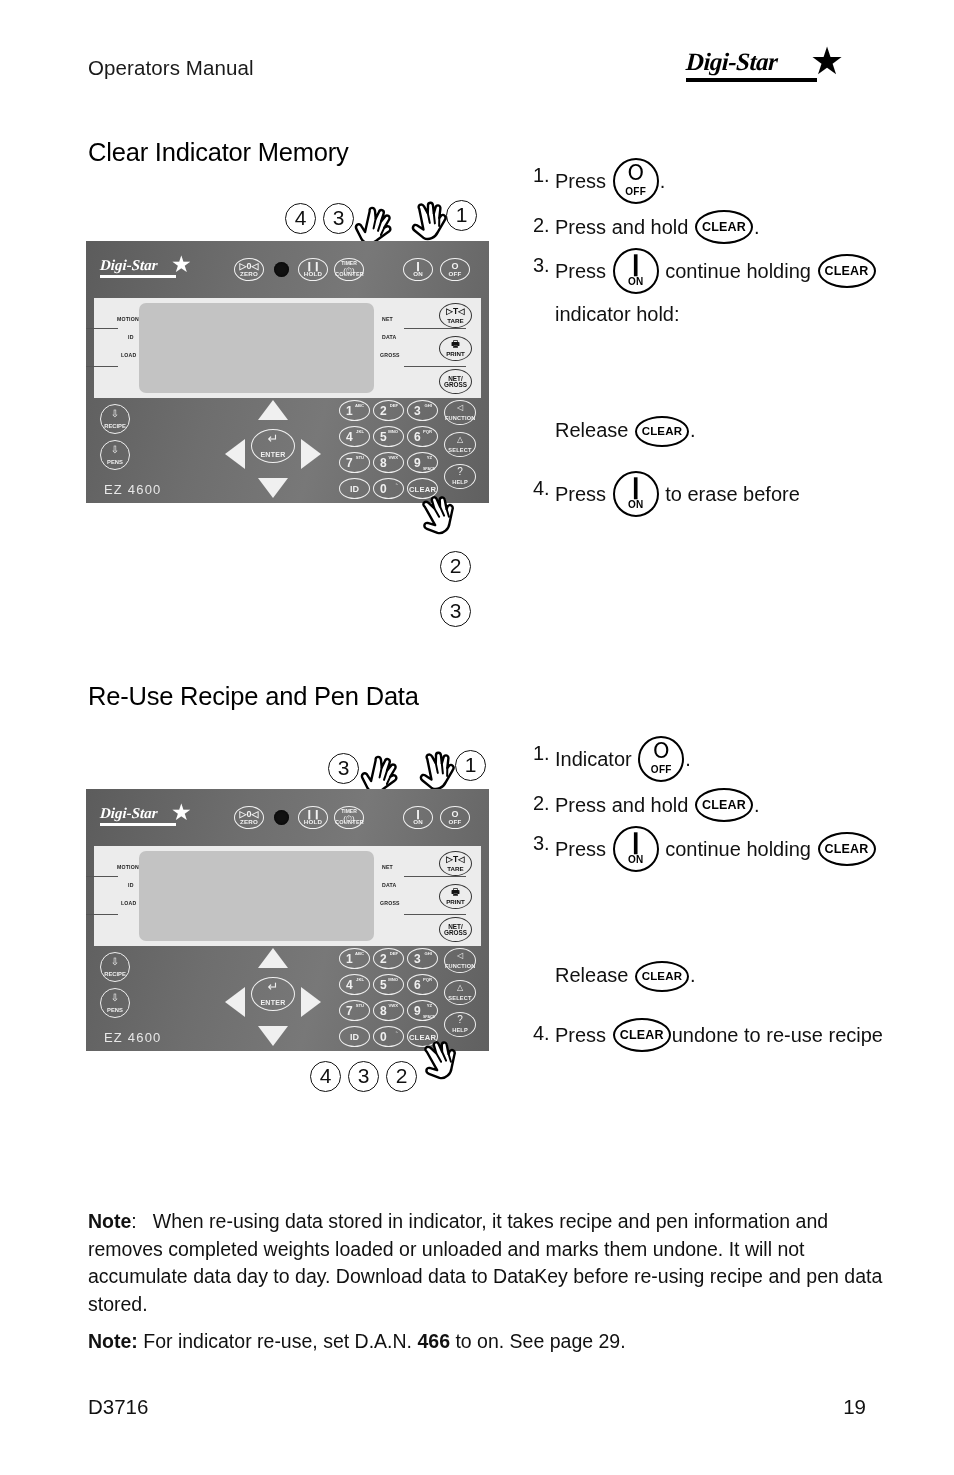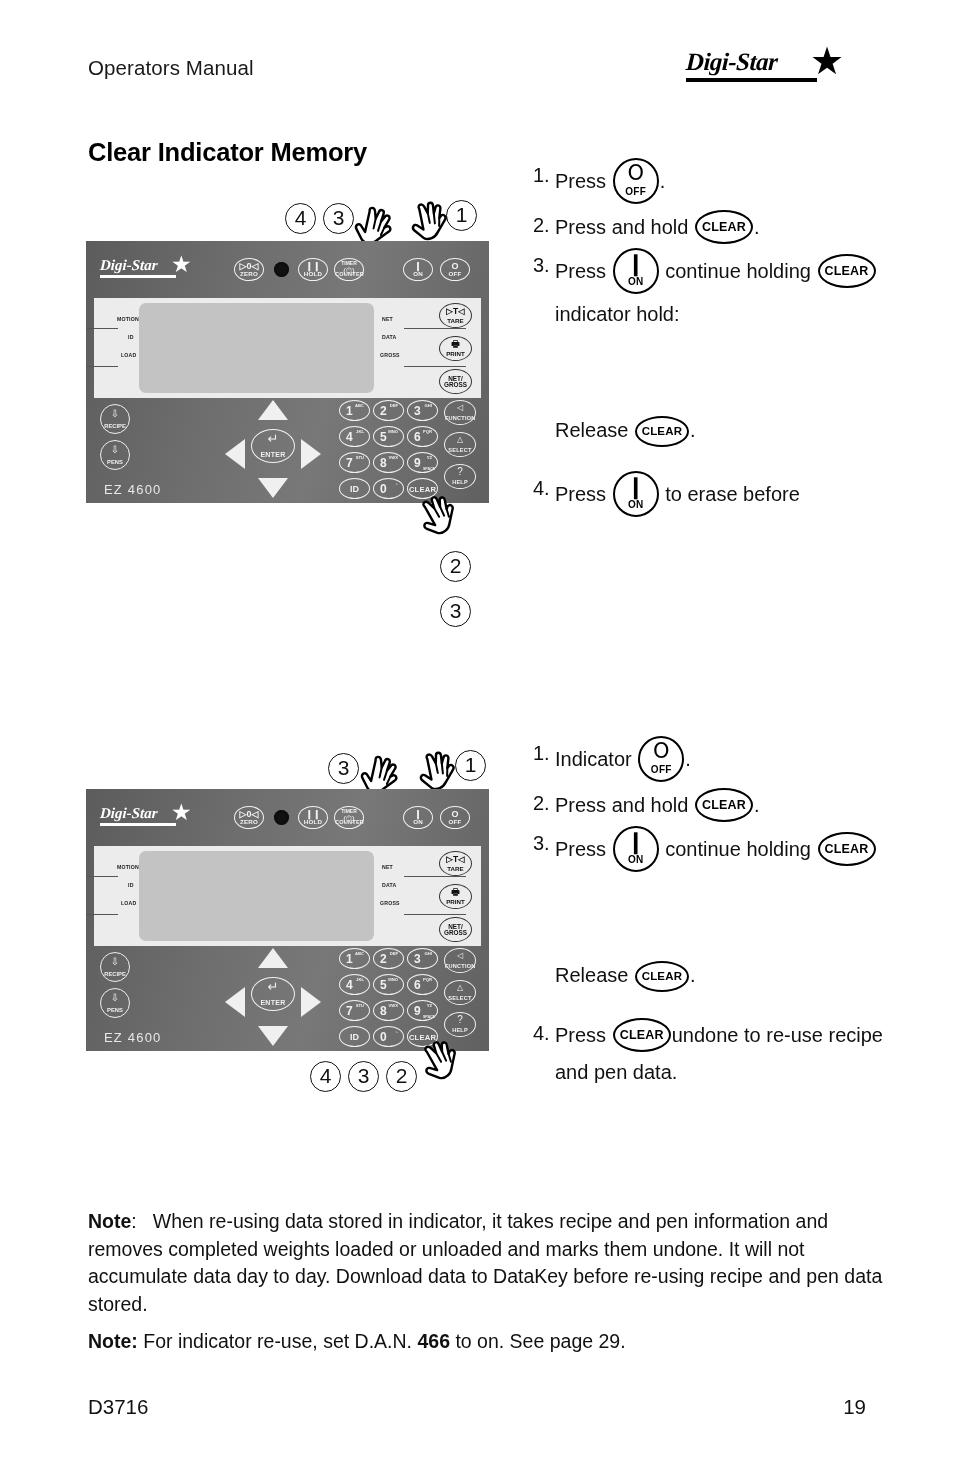--- a/index.html
+++ b/index.html
@@ -70,21 +70,21 @@
     top: 0px;
     font-size: 38px;
     line-height: 30px;
     color: #000;
   }
 
   
   .h1 {
     position: absolute;
     font-size: 25.5px;
-    font-weight: bold;
+    font-weight: normal;
     letter-spacing: -0.2px;
     line-height: 1.42;
     color: #000;
   }
   #sec1-heading { left: 88px; top: 134px; width: 420px; }
   #sec2-heading { left: 88px; top: 678px; width: 390px; }
 
   
   .steps {
     position: absolute;
@@ -726,20 +726,21 @@
 
   <div class="hand" style="left:419px; top:495px; transform:rotate(-24deg);">
     <svg viewBox="0 0 40 48">
       <path d="M12 7 C10 3 15 1 17 5 L20 12 L21 5 C21 1 26 1 26 5 L26 13 L28 8 C29 4 34 5 33 9 L31 18 L33 16 C36 14 39 18 36 21 L28 32 C25 37 18 40 13 36 L5 28 C2 25 5 21 8 23 L14 28 Z" fill="#ffffff" stroke="#000000" stroke-width="2.4" stroke-linejoin="round"></path>
       <path d="M20 12 L21 22 M26 13 L26 23 M31 18 L30 26" stroke="#000000" stroke-width="2" fill="none" stroke-linecap="round"></path>
     </svg>
   </div>
   <div class="callout" style="left:440px; top:551px;">2</div>
   <div class="callout" style="left:440px; top:596px;">3</div>
 
+  <div class="h1" id="sec2-heading">Re-Use Recipe and Pen Data</div>
 
   <div class="steps" id="steps2">
 
     <div class="step">
       <div class="step-num">1.</div>
       <div class="step-body">
         <span class="txt">Indicator</span>
         <span class="key key-round">
           <span class="sym">O</span>
           <span class="lbl">OFF</span>
@@ -777,21 +778,20 @@
 
     <div class="gap-s"></div>
 
     <div class="step">
       <div class="step-num">4.</div>
       <div class="step-body">
         <span class="txt">Press</span>
         <span class="key key-oval">CLEAR</span><span class="txt">undone to re-use recipe</span>
       </div>
     </div>
-    <div class="step-cont">and pen data.</div>
   </div>
 
   <div class="callout" style="left:328px; top:753px;">3</div>
   <div class="callout" style="left:455px; top:750px;">1</div>
 
   <div class="hand" style="left:358px; top:755px; transform:rotate(18deg);">
     <svg viewBox="0 0 40 48">
       <path d="M12 7 C10 3 15 1 17 5 L20 12 L21 5 C21 1 26 1 26 5 L26 13 L28 8 C29 4 34 5 33 9 L31 18 L33 16 C36 14 39 18 36 21 L28 32 C25 37 18 40 13 36 L5 28 C2 25 5 21 8 23 L14 28 Z" fill="#ffffff" stroke="#000000" stroke-width="2.4" stroke-linejoin="round"></path>
       <path d="M20 12 L21 22 M26 13 L26 23 M31 18 L30 26" stroke="#000000" stroke-width="2" fill="none" stroke-linecap="round"></path>
     </svg>

